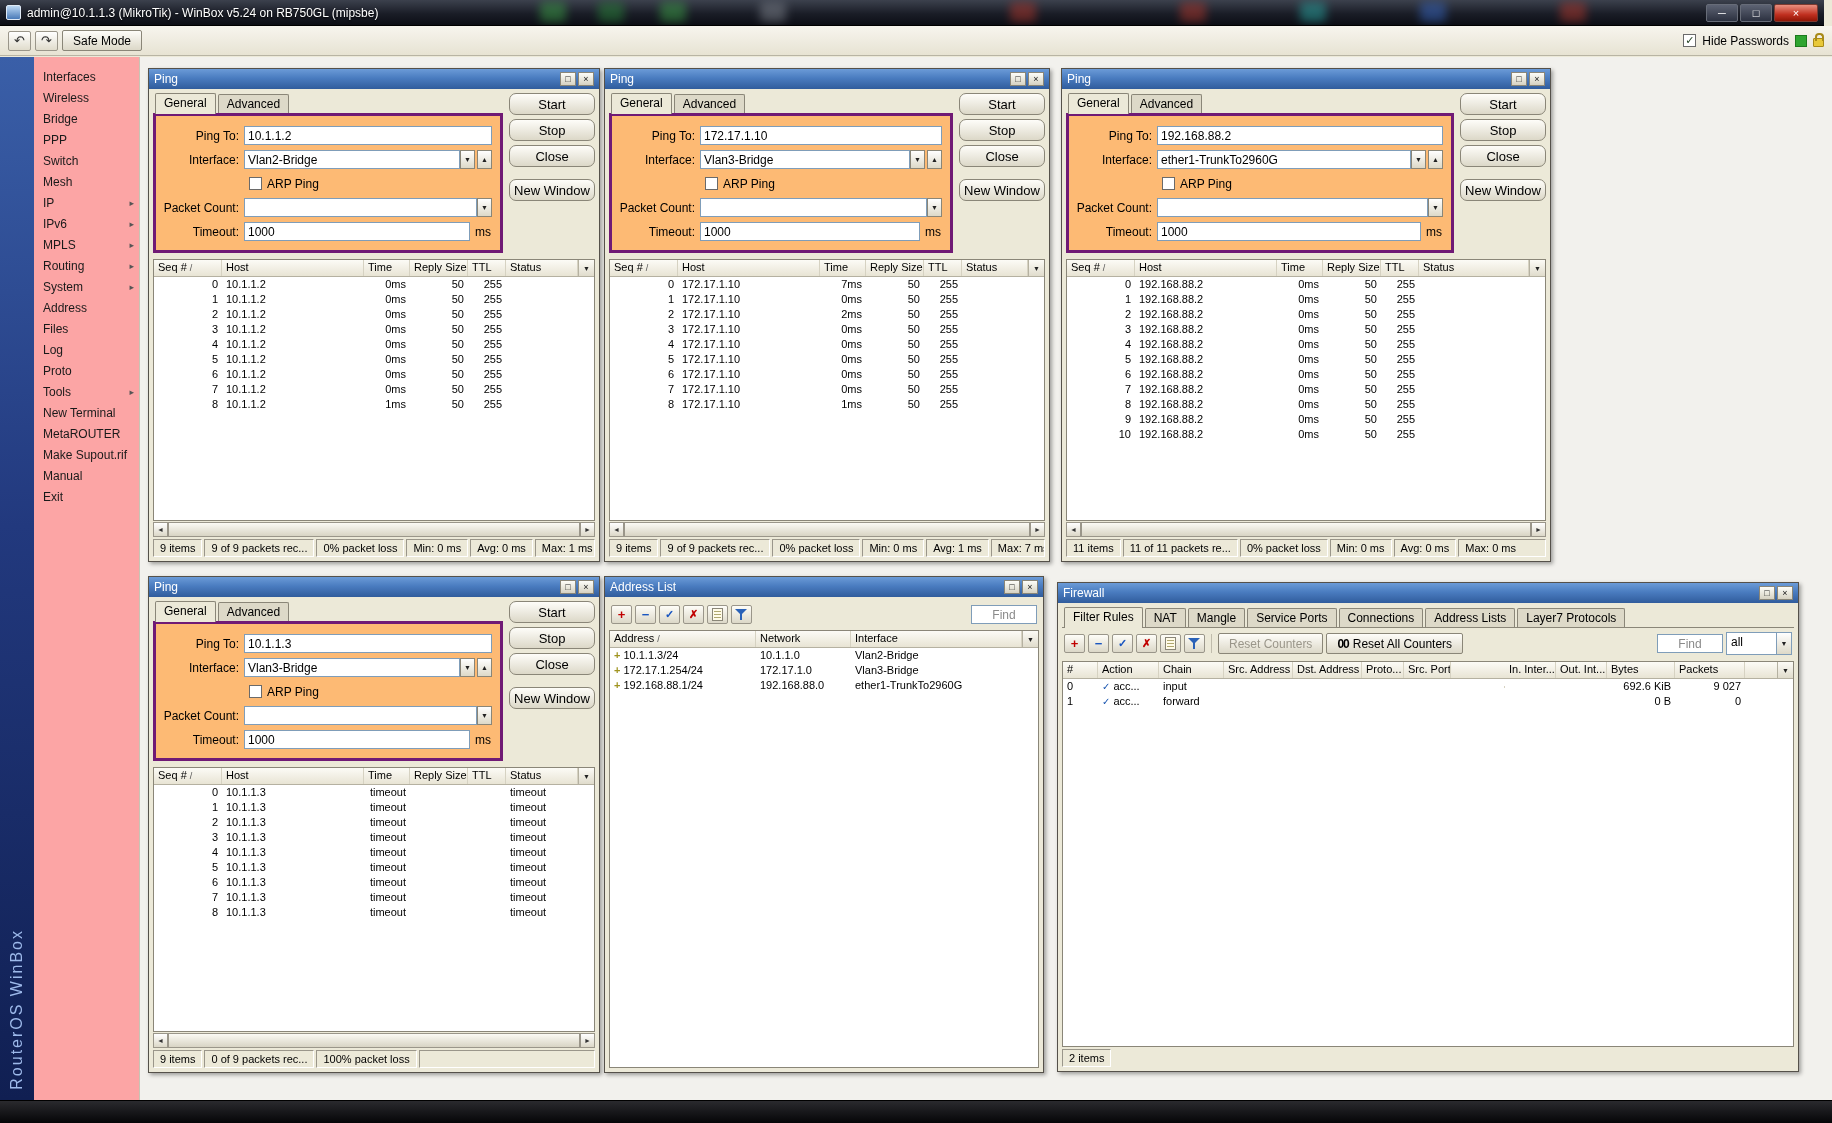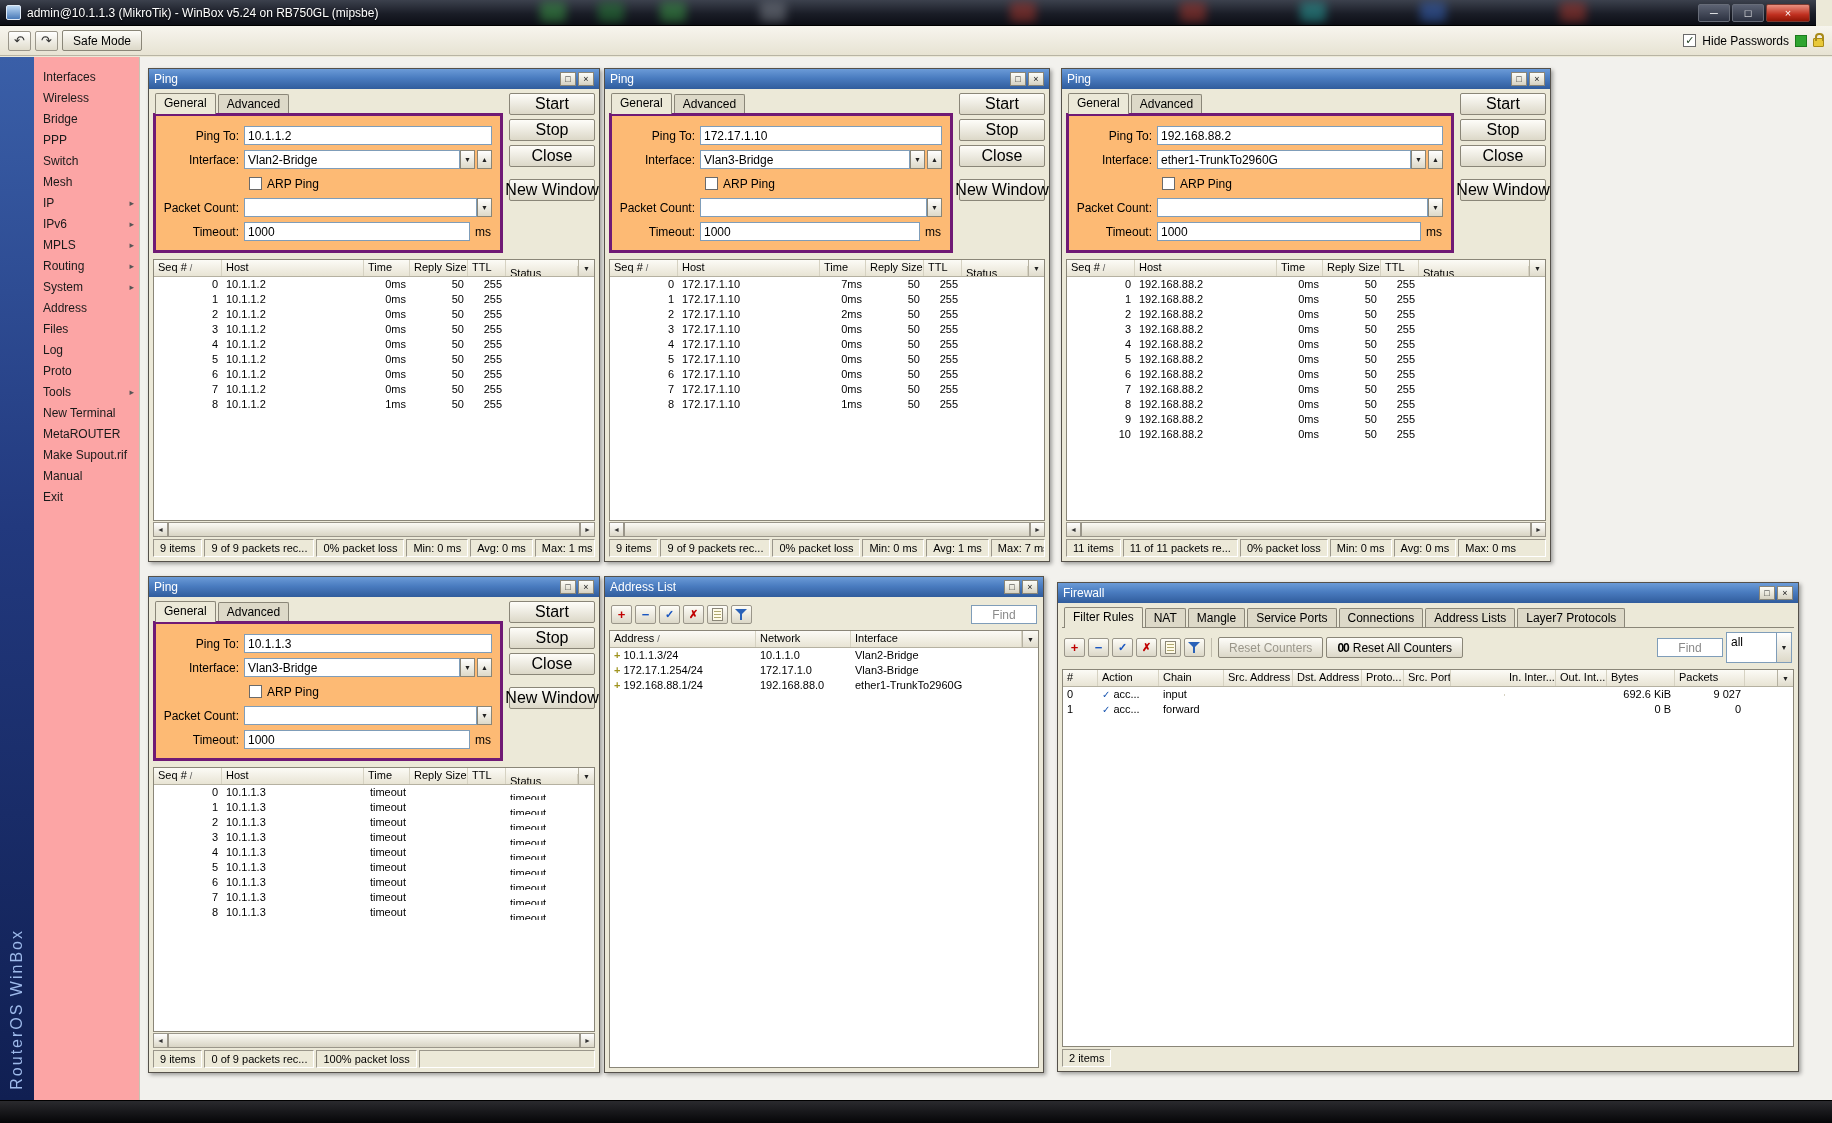--- a/index.html
+++ b/index.html
@@ -8,21 +8,21 @@
     font-family: "Liberation Sans", sans-serif;
     font-size: 12px;
     color: #000;
     background: #000;
     overflow: hidden;
   }
   .screen { position: relative; width: 1832px; height: 1123px; background: #ece9d8; overflow: hidden; }
 
   
   .titlebar-main {
-    position: absolute; left: 0; top: 0; right: 16px; height: 26px;
+    position: absolute; left: 0; top: 0; right: 8px; height: 26px;
     background: linear-gradient(#3c414d, #1a1d27 55%, #0c0e15);
     display: flex; align-items: center; padding: 0 6px; color: #fff; overflow: hidden;
     border-bottom: 1px solid #000;
   }
   .deco { position: absolute; top: 2px; width: 26px; height: 20px; filter: blur(5px); opacity: .45; border-radius: 4px; z-index: 1; }
   .app-icon { width: 15px; height: 15px; background: linear-gradient(#bcd8f4, #4a7ab8); border: 1px solid #dfe9f5; border-radius: 2px; margin-right: 6px; position: relative; z-index: 2; flex: 0 0 15px; }
   .app-title { font-size: 12px; text-shadow: 0 1px 2px #000; position: relative; z-index: 2; white-space: nowrap; }
   .win-controls { margin-left: auto; display: flex; gap: 2px; position: relative; z-index: 2; }
   .wc { width: 32px; height: 18px; display: flex; align-items: center; justify-content: center; font-size: 11px; color: #fff;
         border: 1px solid #676c78; border-radius: 2px; background: linear-gradient(#5d6373, #2c3140); cursor: default; }
@@ -82,40 +82,40 @@
   .frow:last-child { margin-bottom: 0; }
   .flabel { width: 86px; flex: 0 0 86px; text-align: right; padding-right: 5px; white-space: nowrap; }
   .finput { flex: 1; height: 19px; border: 1px solid #7f9db9; background: #fff; font: 12px "Liberation Sans", sans-serif; padding: 0 3px; min-width: 0; }
   .combo-btn { width: 15px; height: 19px; flex: 0 0 15px; border: 1px solid #8a8678; background: linear-gradient(#fff, #ddd9c8);
                font-size: 7px; display: flex; align-items: center; justify-content: center; color: #222; cursor: default; }
   .combo-btn.up { margin-left: 2px; }
   .unit { padding-left: 5px; width: 22px; flex: 0 0 22px; }
   .cbrow { padding-left: 91px; }
   .cblabel { padding-left: 5px; }
   .btncol { width: 92px; flex: 0 0 92px; padding-left: 6px; display: flex; flex-direction: column; }
-  .btncol .btn { width: 100%; margin-bottom: 4px; height: 22px; justify-content: center; font-size: 16px; padding: 0 2px; }
+  .btncol .btn { width: 100%; margin-bottom: 4px; height: 22px; justify-content: center; font-size: 13px; padding: 0 2px; border-radius: 7px; }
   .btncol .gap { height: 8px; }
 
   
   .tablewrap { flex: 1; border: 1px solid #8a8678; background: #fff; overflow: hidden; margin-top: 6px; display: flex; flex-direction: column; min-height: 0; }
   .fw-wrap { margin-top: 2px; }
   .thead { display: flex; background: linear-gradient(#fcfbf6, #e8e4d4); border-bottom: 1px solid #b5b1a1; height: 17px; flex: 0 0 17px; }
   .th { padding: 1px 4px; border-right: 1px solid #d6d2c2; font-size: 11px; overflow: hidden; white-space: nowrap; cursor: default; }
   .th .sort { color: #555; margin-left: 3px; font-size: 9px; }
   .thfill { flex: 1; }
   .hdrop { width: 16px; flex: 0 0 16px; background: linear-gradient(#fcfbf6, #e0dccc); border-left: 1px solid #b5b1a1;
            display: flex; align-items: center; justify-content: center; font-size: 7px; color: #222; cursor: default; }
   .tbody { flex: 1; overflow: hidden; }
   .trow { display: flex; height: 15px; line-height: 15px; font-size: 11px; }
   .td { padding: 0 4px; overflow: hidden; white-space: nowrap; }
   .num { text-align: right; }
 
   
   .pc0 { width: 68px; flex: 0 0 68px; } .pc1 { width: 142px; flex: 0 0 142px; } .pc2 { width: 46px; flex: 0 0 46px; }
-  .pc3 { width: 58px; flex: 0 0 58px; } .pc4 { width: 38px; flex: 0 0 38px; } .pc5 { flex: 1; margin-top: 6px; }
+  .pc3 { width: 58px; flex: 0 0 58px; } .pc4 { width: 38px; flex: 0 0 38px; } .pc5 { flex: 1; }
   .trow .pc0, .trow .pc2, .trow .pc3, .trow .pc4 { text-align: right; }
 
   
   .ac0 { width: 146px; flex: 0 0 146px; } .ac1 { width: 95px; flex: 0 0 95px; } .ac2 { flex: 1; }
   .addr-icon { color: #a09420; font-weight: bold; font-size: 11px; margin-right: 3px; }
 
   
   .fc0 { width: 35px; flex: 0 0 35px; } .fc1 { width: 61px; flex: 0 0 61px; } .fc2 { width: 65px; flex: 0 0 65px; }
   .fc3 { width: 69px; flex: 0 0 69px; } .fc4 { width: 69px; flex: 0 0 69px; } .fc5 { width: 42px; flex: 0 0 42px; }
   .fc6 { width: 47px; flex: 0 0 47px; } .fc7 { width: 54px; flex: 0 0 54px; margin-top: 24px; } .fc8 { width: 51px; flex: 0 0 51px; }
@@ -145,21 +145,21 @@
   .ibtn.cross { color: #c00000; font-size: 11px; }
   .icon-note { width: 11px; height: 13px; background: #fffbe8; border: 1px solid #8a8678; position: relative; }
   .icon-note::before { content: ''; position: absolute; left: 1px; top: 2px; width: 7px; border-top: 1px solid #b0a870; box-shadow: 0 3px 0 #b0a870, 0 6px 0 #b0a870; }
   .icon-funnel { width: 13px; height: 13px; position: relative; }
   .icon-funnel::before { content: ''; position: absolute; left: 0; top: 1px; border-left: 6px solid transparent; border-right: 6px solid transparent; border-top: 6px solid #2a62b8; }
   .icon-funnel::after { content: ''; position: absolute; left: 5px; top: 6px; width: 2px; height: 6px; background: #2a62b8; }
   .vsep { width: 1px; height: 19px; background: #c0bcac; margin: 0 3px; }
   .zz { font-weight: bold; margin-right: 4px; letter-spacing: -1px; }
   .findfield { border: 1px solid #7f9db9; background: #fff; color: #8a8a8a; display: flex; align-items: center; justify-content: center;
                width: 66px; height: 19px; flex: 0 0 66px; cursor: default; }
-  .combo { display: flex; border: 1px solid #7f9db9; background: #fff; height: 31px; width: 66px; flex: 0 0 66px; cursor: default; }
+  .combo { display: flex; border: 1px solid #7f9db9; background: #fff; height: 23px; width: 66px; flex: 0 0 66px; cursor: default; }
   .combo-val { flex: 1; padding: 2px 0 0 4px; overflow: hidden; }
   .combo .drop { width: 15px; flex: 0 0 15px; background: linear-gradient(#fff, #ddd9c8); border-left: 1px solid #7f9db9;
                  font-size: 7px; display: flex; align-items: center; justify-content: center; color: #222; }
 
   
   .ping-pos-0 { left: 8px;   top: 11px;  width: 452px; height: 494px; }
   .ping-pos-1 { left: 464px; top: 11px;  width: 446px; height: 494px; }
   .ping-pos-2 { left: 921px; top: 11px;  width: 490px; height: 494px; }
   .ping-pos-3 { left: 8px;   top: 519px; width: 452px; height: 497px; }
   .addr-pos   { left: 464px; top: 519px; width: 440px; height: 497px; }

